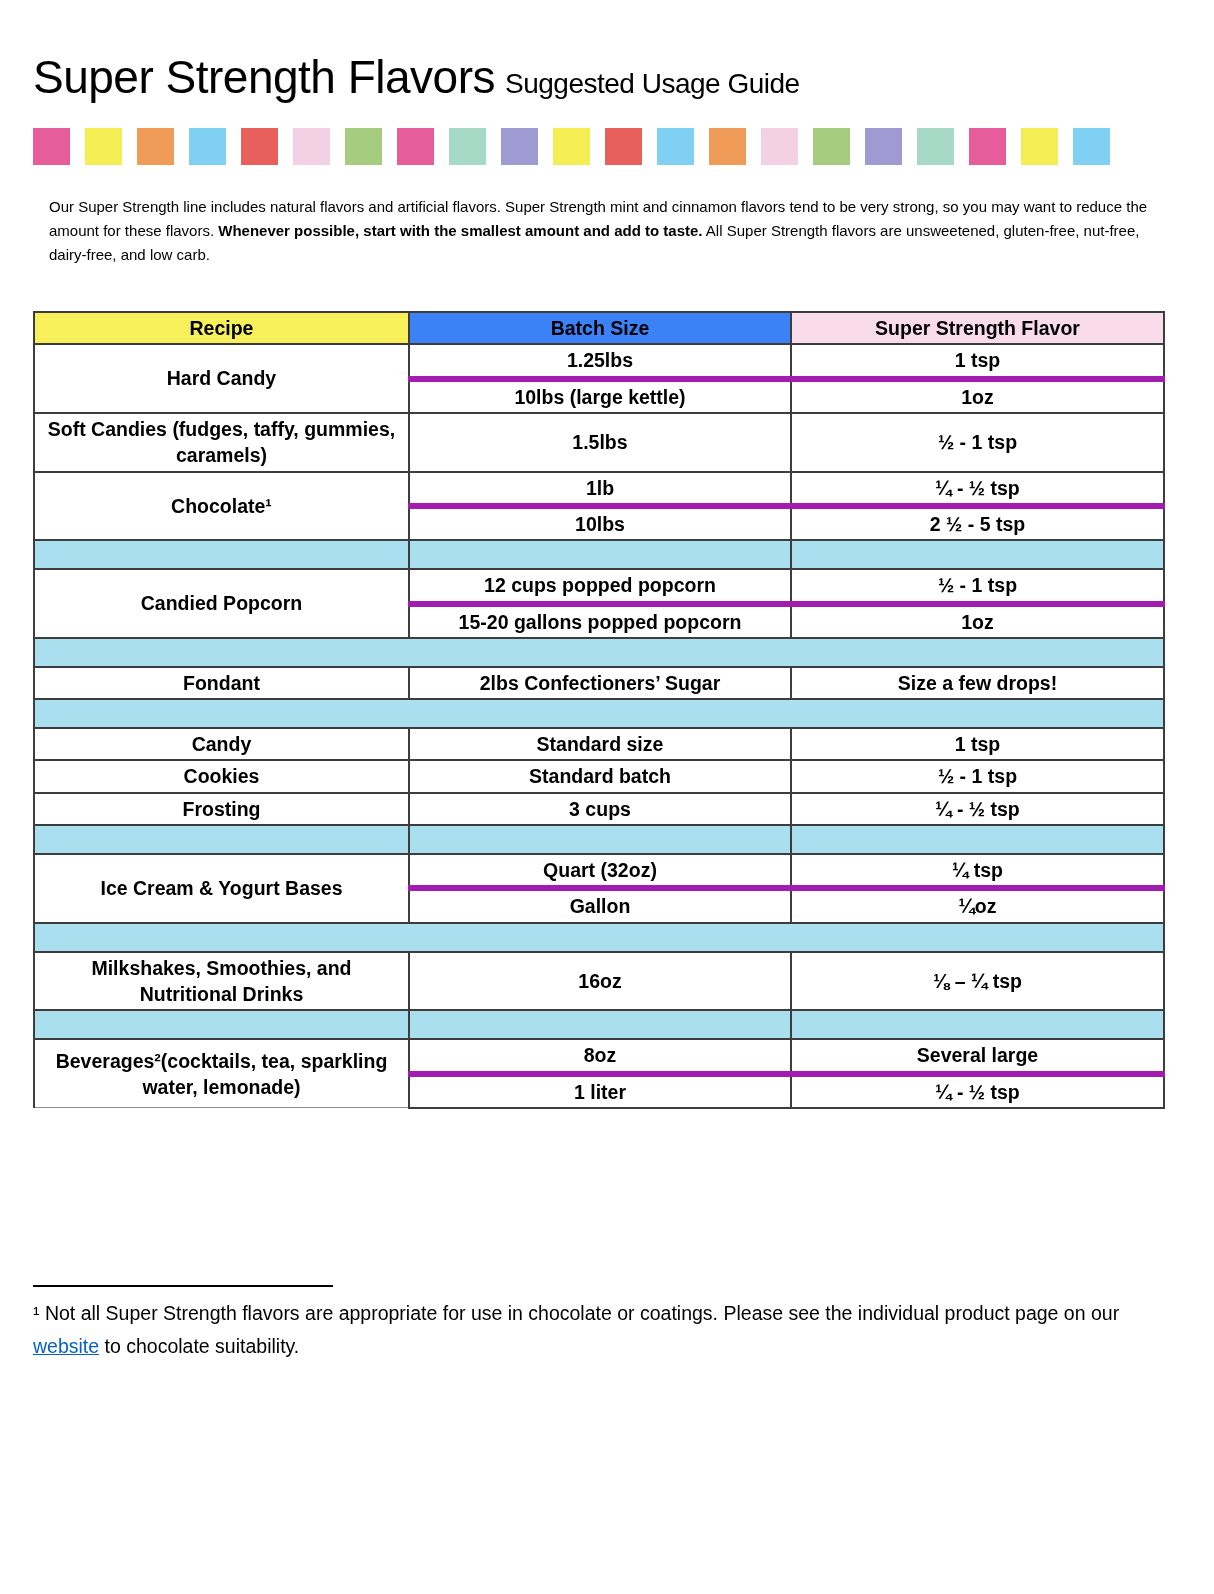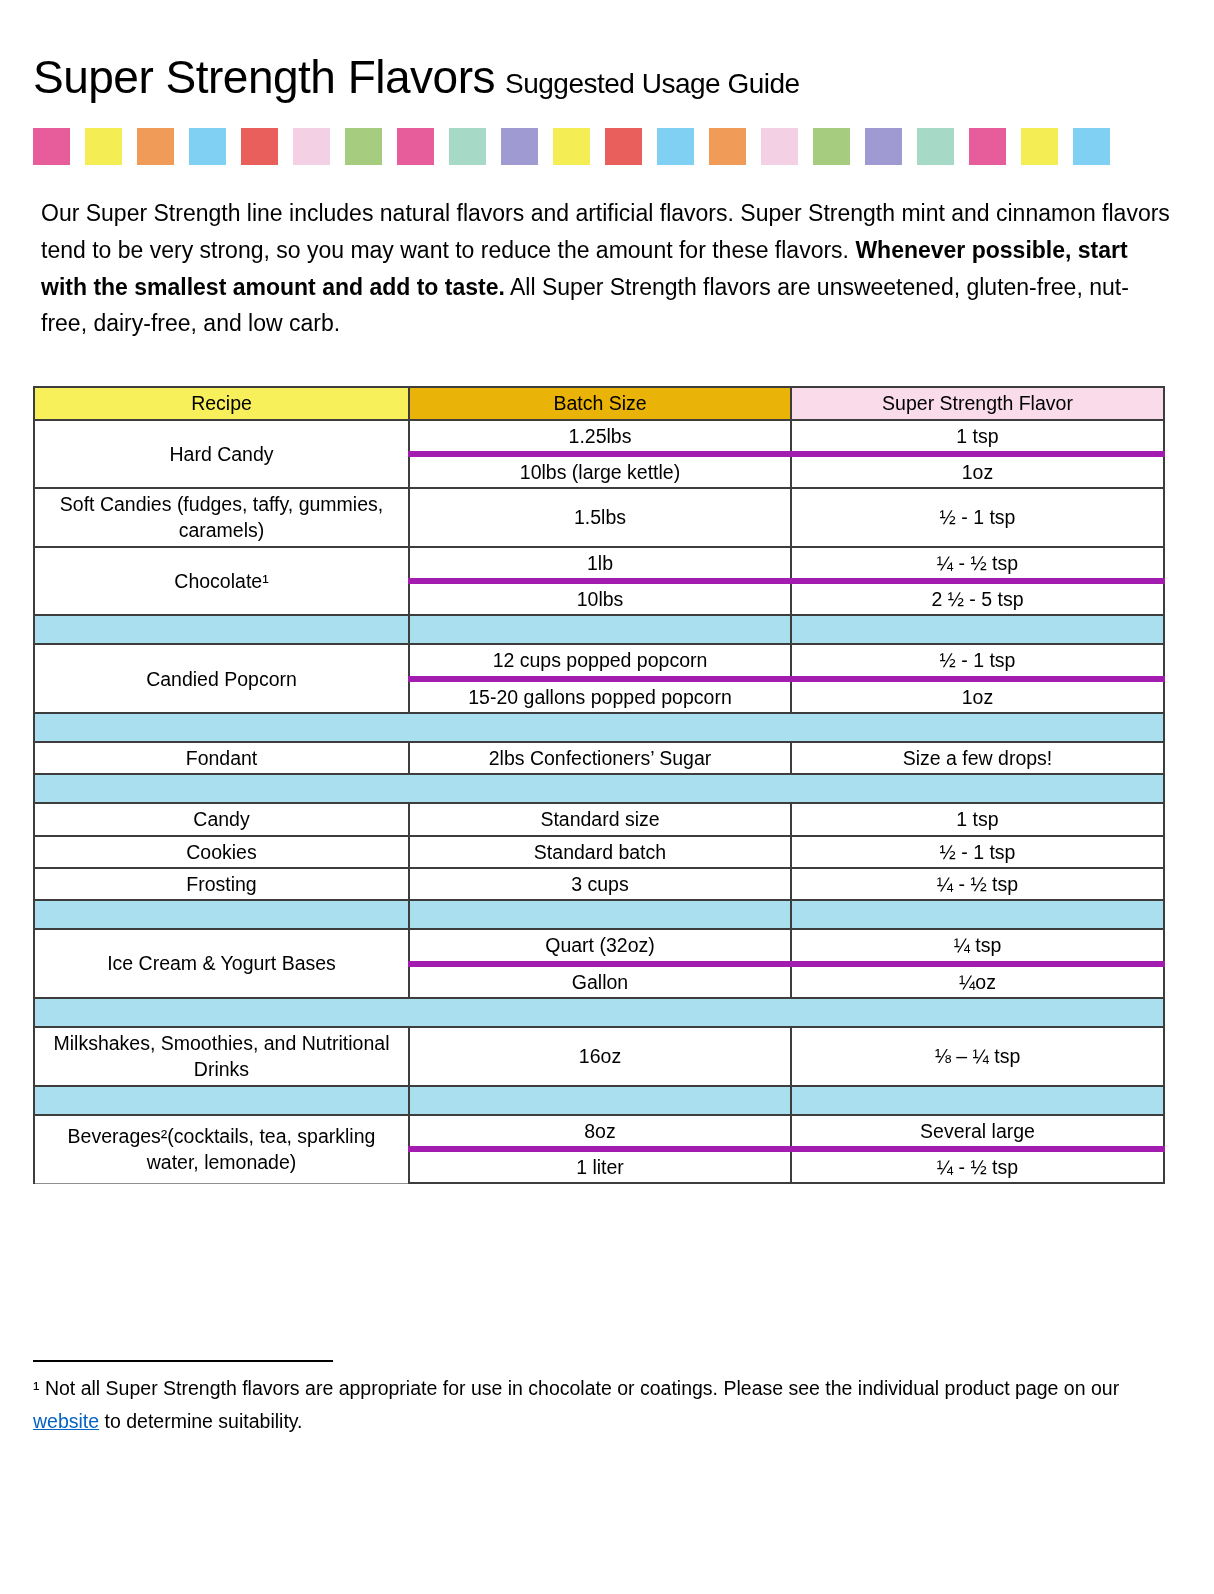--- a/index.html
+++ b/index.html
@@ -18,38 +18,38 @@
   
   .title-line { margin: 0; font-weight: 400; letter-spacing: -0.5px; white-space: nowrap; }
   .t-main { font-size: 46px; }
   .t-sub  { font-size: 28px; margin-left: 10px; }
   
   .stripe { display: flex; gap: 15px; margin-top: 24px; height: 37px; }
   .stripe .sq { width: 37px; height: 37px; flex: none; }
   
   .intro {
     width: 1130px;
-    margin: 30px 0 0 8px;
-    font-size: 23px;
+    margin: 30px 0 0 16px;
+    font-size: 15px;
     line-height: 1.60;
   }
   .intro strong { font-weight: 700; }
   
   table.usage {
     margin-top: 44px;
     width: 1130px;
     border-collapse: collapse;
     table-layout: fixed;
   }
   table.usage th, table.usage td {
     border: 2px solid #3d3d3d;
     text-align: center;
     vertical-align: middle;
     font-size: 19.5px;
-    font-weight: 400;
+    font-weight: 700;
     padding: 2px 8px;
     height: 32px;
     line-height: 1.35;
   }
   table.usage th { height: 30px; }
   tr.pre td { border-bottom: 1px solid #8f8f8f; }
   tr.sub td { border-top: 6px solid #a21caf; }
   tr.spacer td { height: 29px; padding: 0; }
   
   .footnote-rule {
@@ -101,21 +101,21 @@
 
   <table class="usage" id="usage-table">
     <colgroup>
       <col style="width:375px">
       <col style="width:382px">
       <col style="width:373px">
     </colgroup>
     <thead id="usage-thead">
         <tr>
           <th style="background: rgb(247, 240, 90);">Recipe</th>
-          <th style="background: #eab308;">Batch Size</th>
+          <th style="background: #3b82f6;">Batch Size</th>
           <th style="background: rgb(249, 219, 234);">Super Strength Flavor</th>
         </tr>
       </thead>
     <tbody id="usage-tbody">
         <tr class="pre">
           <td rowspan="2">Hard Candy</td>
           <td>1.25lbs</td>
           <td>1 tsp</td>
         </tr>
         <tr class="sub">
@@ -210,16 +210,16 @@
         </tr>
         <tr class="sub">
           <td>1 liter</td>
           <td>¼ - ½ tsp</td>
         </tr>
       </tbody>
   </table>
 
   <div class="footnote-rule"></div>
 
-  <p class="footnote"><span>¹ Not all Super Strength flavors are appropriate for use in chocolate or coatings. Please see the individual product page on our </span><a class="weblink" href="#" style="color: rgb(5, 99, 193);">website</a><span> to determine suitability.</span></p>
+  <p class="footnote"><span>¹ Not all Super Strength flavors are appropriate for use in chocolate or coatings. Please see the individual product page on our </span><a class="weblink" href="#" style="color: rgb(5, 99, 193);">website</a><span> to chocolate suitability.</span></p>
 
 
 </div>
 
 </body></html>

